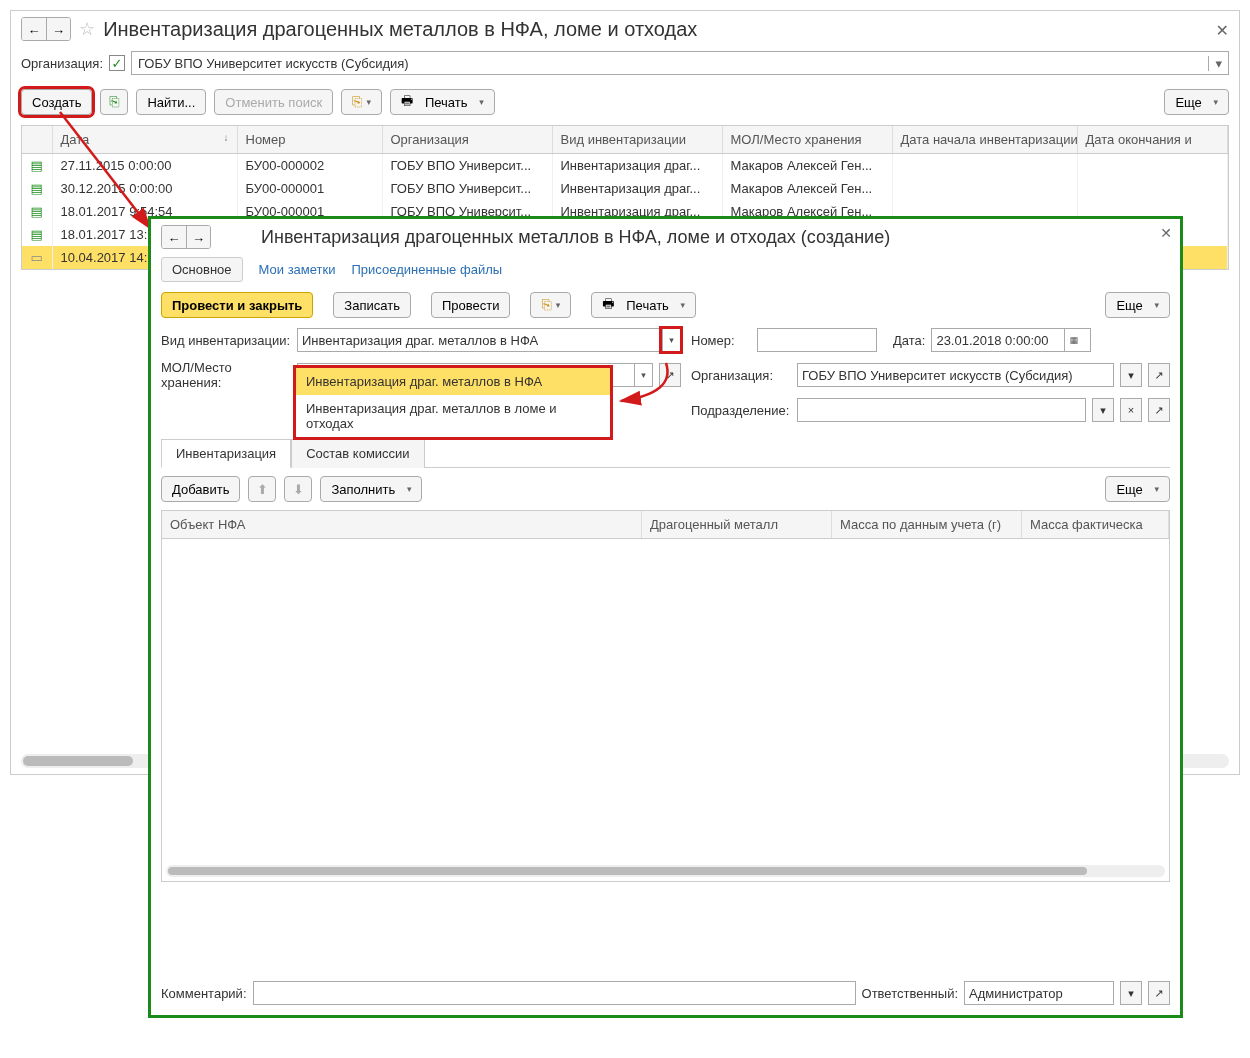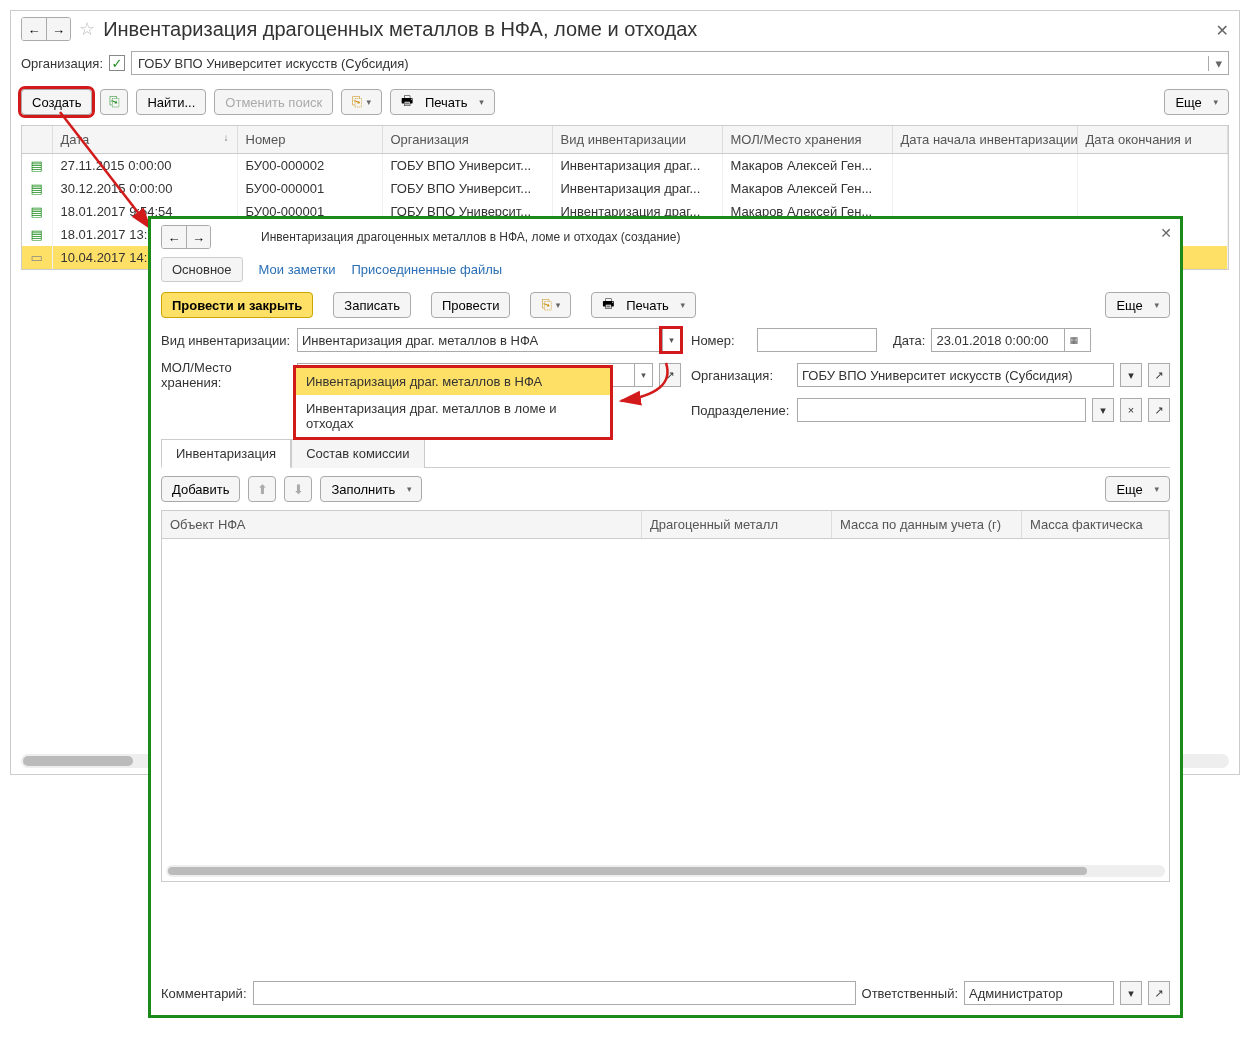--- a/index.html
+++ b/index.html
@@ -148,21 +148,21 @@
     border: 3px solid #1a8a1a;
     background: #fff;
     z-index: 10;
   }
   .inner-head {
     display: flex;
     align-items: center;
     padding: 6px 10px;
     gap: 10px;
   }
-  .inner-title { font-size: 12px; margin-left: 40px; }
+  .inner-title { font-size: 18px; margin-left: 40px; }
   .inner-close { position: absolute; right: 8px; top: 6px; font-size: 14px; color: #666; cursor: pointer; }
   .subtabs {
     display: flex;
     gap: 16px;
     padding: 2px 10px 6px 10px;
     align-items: center;
     font-size: 13px;
   }
   .subtabs .tab-main {
     border: 1px solid #ccc;

